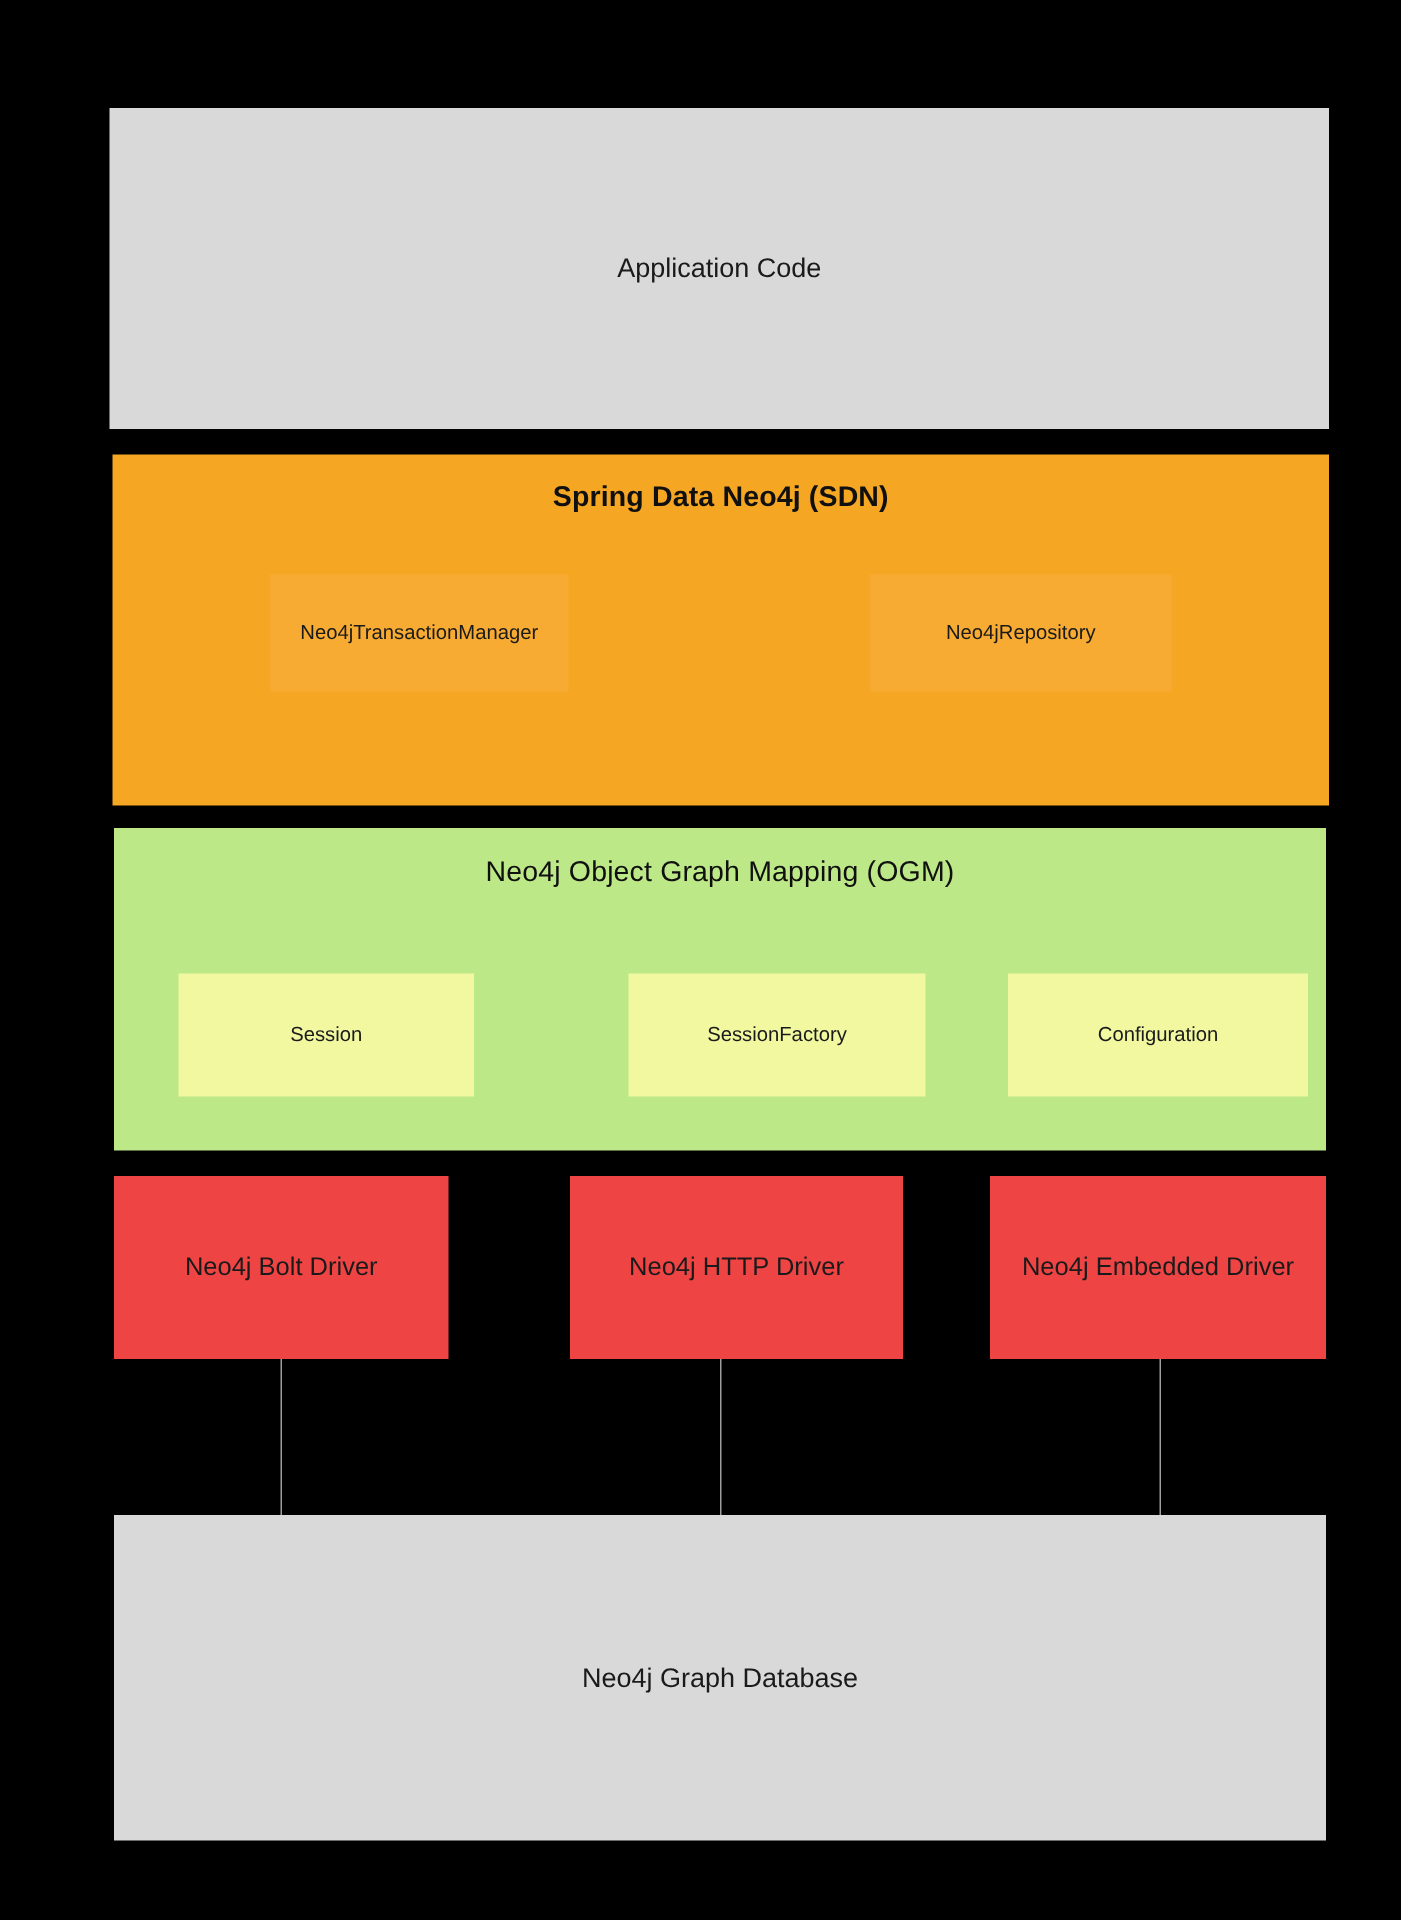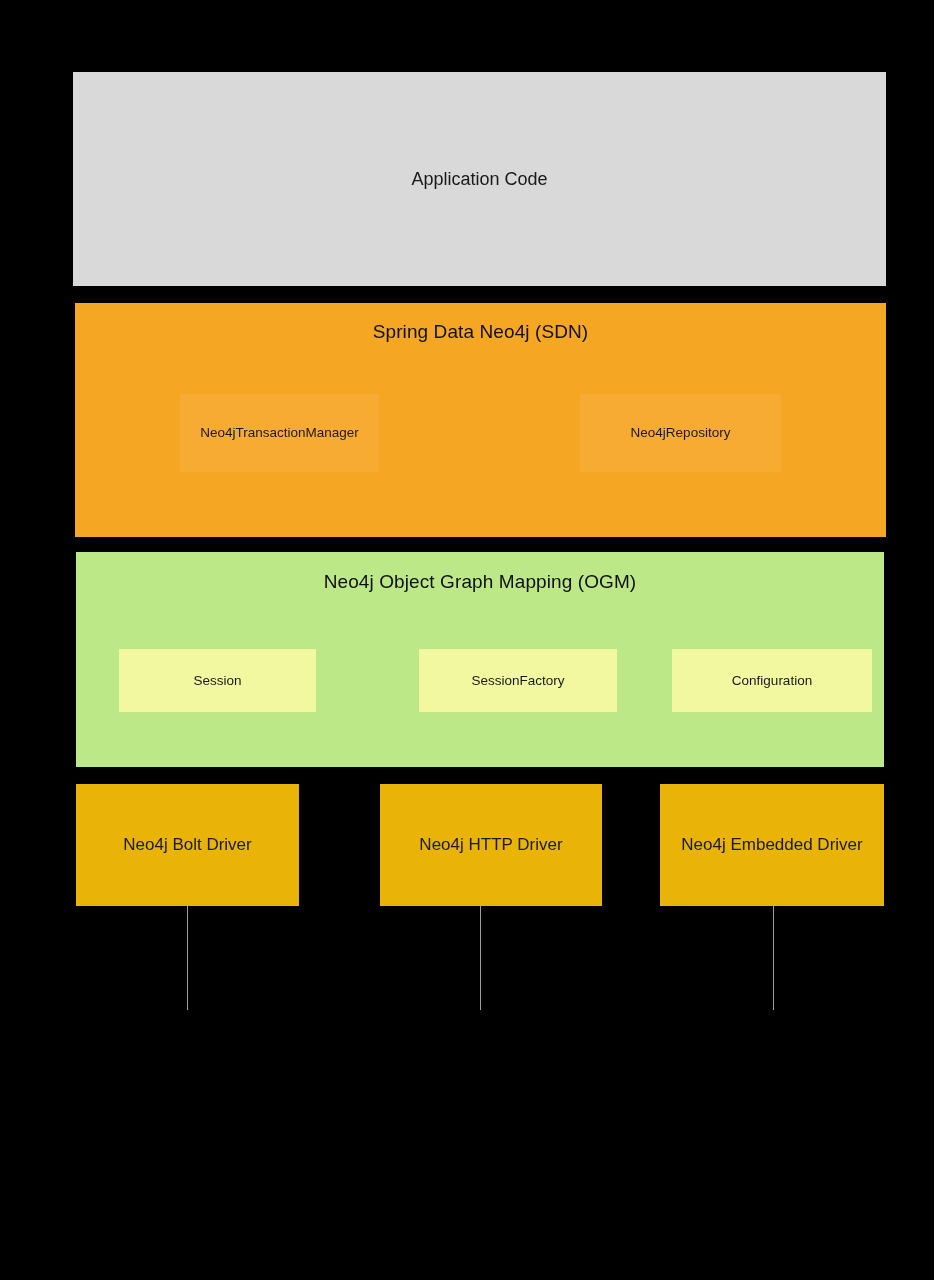--- a/index.html
+++ b/index.html
@@ -31,21 +31,21 @@
     box-sizing: border-box;
   }
 
   .layer-title {
     position: absolute;
     left: 0;
     right: 0;
     text-align: center;
     color: #101010;
     font-size: 19px;
-    font-weight: 400;
+    font-weight: 700;
     letter-spacing: 0.1px;
     line-height: 1;
   }
 
   .centered-label {
     position: absolute;
     left: 0; right: 0; top: 50%;
     transform: translateY(-50%);
     text-align: center;
     color: #1a1a1a;
@@ -71,21 +71,21 @@
     width: 811px;
     height: 234px;
     background: #f5a623;
   }
   #sdn-layer .layer-title {
     top: 19px;
     font-size: 19px;
   }
   .sdn-box {
     position: absolute;
-    top: 91px;
+    top: 80px;
     height: 78px;
     background: #f7ab33;
     box-sizing: border-box;
   }
   .sdn-box .box-label {
     position: absolute;
     left: 0; right: 0; top: 50%;
     transform: translateY(-50%);
     text-align: center;
     color: #1a1a1a;
@@ -104,21 +104,21 @@
     background: #bde887;
   }
   #ogm-layer .layer-title {
     top: 20px;
     font-size: 19px;
     font-weight: 400;
   }
   .ogm-box {
     position: absolute;
     top: 97px;
-    height: 63px;
+    height: 82px;
     background: #f1f8a0;
     box-sizing: border-box;
   }
   .ogm-box .box-label {
     position: absolute;
     left: 0; right: 0; top: 50%;
     transform: translateY(-50%);
     text-align: center;
     color: #1a1a1a;
     font-size: 13.5px;
@@ -126,21 +126,21 @@
   }
   #ogm-box-0 { left: 43px;  width: 197px; }
   #ogm-box-1 { left: 307px; width: 198px; margin-left: 36px; }
   #ogm-box-2 { left: 596px; width: 200px; }
 
   
   .driver-box {
     position: absolute;
     top: 784px;
     height: 122px;
-    background: #eab308;
+    background: #ef4444;
     box-sizing: border-box;
   }
   .driver-box .box-label {
     position: absolute;
     left: 0; right: 0; top: 50%;
     transform: translateY(-50%);
     text-align: center;
     color: #1a1a1a;
     font-size: 17px;
     line-height: 1.15;
@@ -220,14 +220,17 @@
   </div>
 
   <div class="driver-box" id="driver-2">
     <div class="box-label">Neo4j Embedded Driver</div>
   </div>
 
   <div class="connector" id="connector-0"></div>
   <div class="connector" id="connector-1"></div>
   <div class="connector" id="connector-2"></div>
 
+  <div class="layer" id="graph-db">
+    <div class="centered-label">Neo4j Graph Database</div>
+  </div>
 
 </div>
 
 </body></html>

